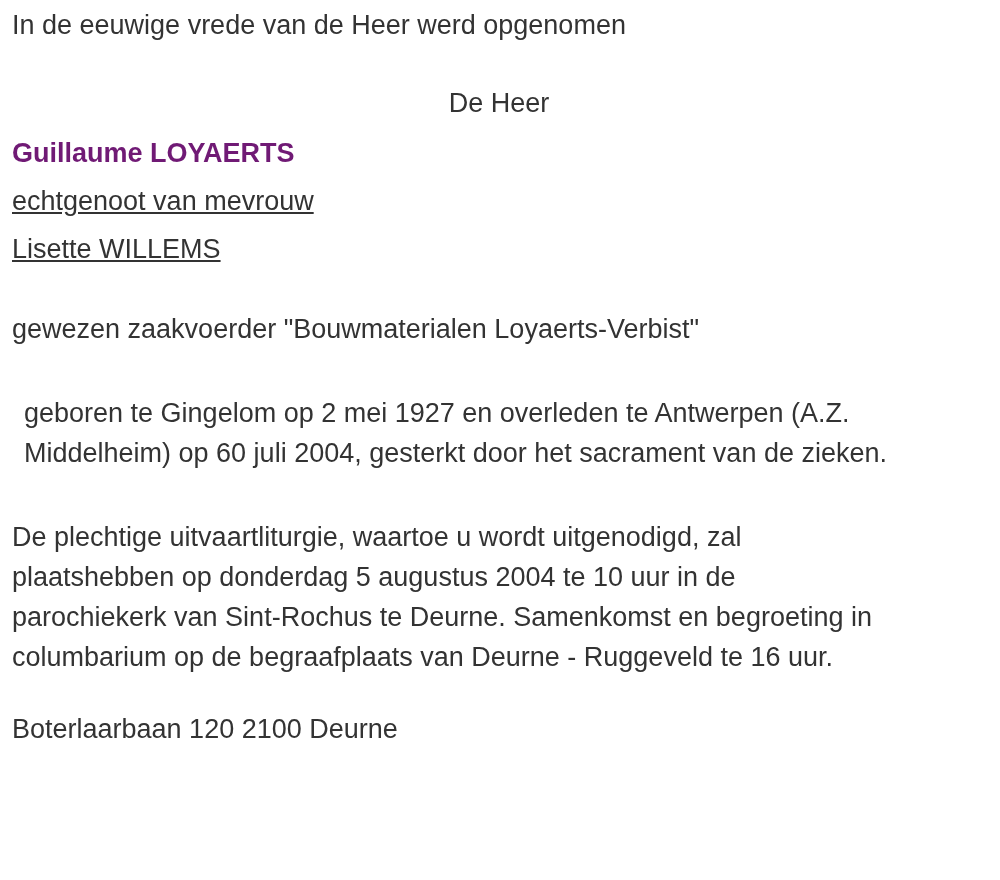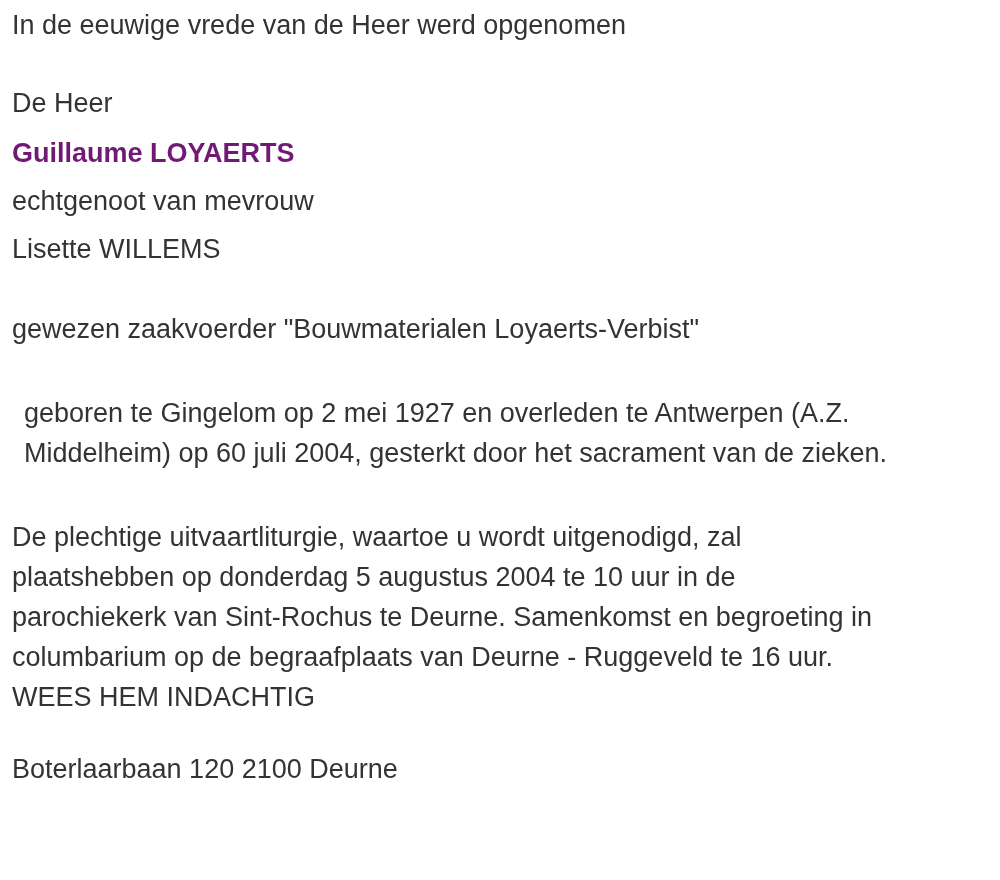--- a/index.html
+++ b/index.html
@@ -20,22 +20,22 @@
     overflow: hidden;
   }
   p {
     margin: 0;
     white-space: nowrap;
   }
   .name {
     font-weight: 700;
     color: #701a75;
   }
-  .mt-intro-gap   { margin-top: 38px; }
-  .mt-tight       { margin-top: 8px;  }
+  .mt-intro-gap   { margin-top: 38px; text-align: center; }
+  .mt-tight       { margin-top: 8px; text-decoration: underline;  }
   .mt-name        { margin-top: 10px; }
   .mt-block       { margin-top: 40px; }
   .mt-block-lg    { margin-top: 44px; margin-left: 12px; }
   .mt-ceremony    { margin-top: 44px; }
   .mt-address     { margin-top: 32px; }
 </style>
 </head>
 <body>
 
 <main>
@@ -55,18 +55,17 @@
   <div class="mt-block-lg">
     <p>geboren te Gingelom op 2 mei 1927 en overleden te Antwerpen (A.Z.</p>
     <p>Middelheim) op 60 juli 2004, gesterkt door het sacrament van de zieken.</p>
   </div>
 
   <div class="mt-ceremony">
     <p>De plechtige uitvaartliturgie, waartoe u wordt uitgenodigd, zal</p>
     <p>plaatshebben op donderdag 5 augustus 2004 te 10 uur in de</p>
     <p>parochiekerk van Sint-Rochus te Deurne. Samenkomst en begroeting in</p>
     <p>columbarium op de begraafplaats van Deurne - Ruggeveld te 16 uur.</p>
-    <p>WEES HEM INDACHTIG</p>
   </div>
 
   <p class="mt-address">Boterlaarbaan 120 2100 Deurne</p>
 
 </main>
 
 </body></html>

